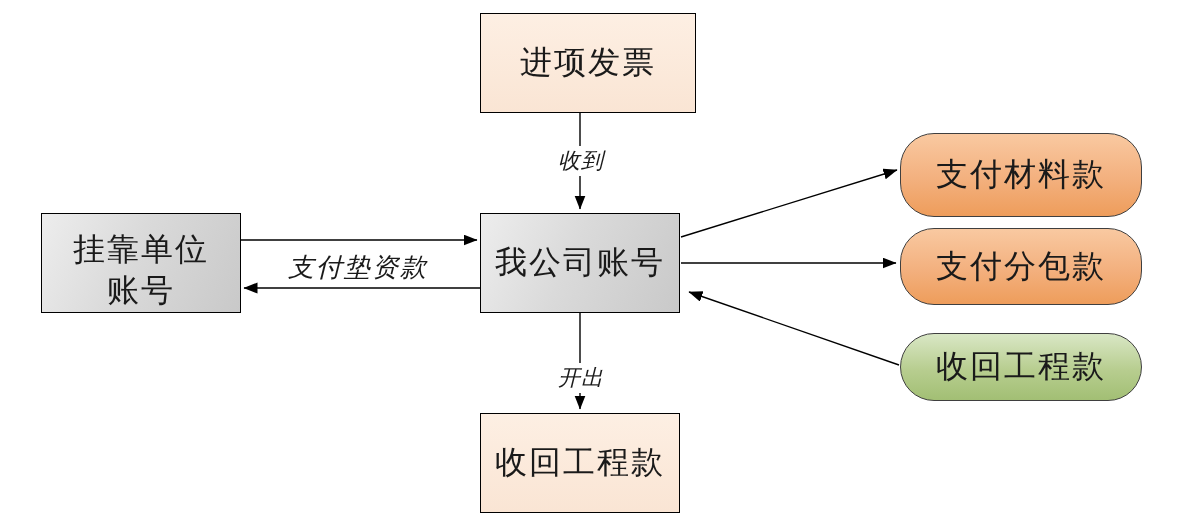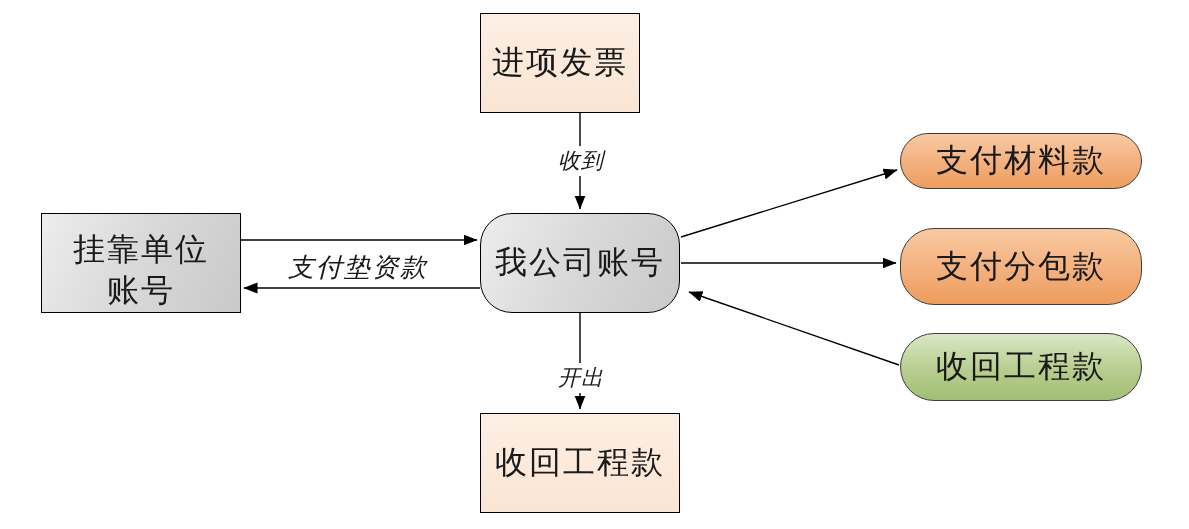--- a/index.html
+++ b/index.html
@@ -37,25 +37,25 @@
     background:#ffffff;
     color:#1a1a1a;
     padding:0 4px;
     white-space:nowrap;
     font-style:italic;
   }
   .edge-label.small{font-size:22px;letter-spacing:1px;}
   .edge-label.large{font-size:26px;letter-spacing:2px;}
 
   
-  #n-input    {left:480px;top:13px; width:160px;height:100px;}
+  #n-input    {left:480px;top:13px; width:216px;height:100px;}
   #n-affil    {left:41px; top:213px;width:200px;height:100px;align-items:flex-end;}
-  #n-company  {left:480px;top:213px;width:200px;height:100px;border-radius:32px;}
+  #n-company  {left:480px;top:213px;width:200px;height:100px;}
   #n-output   {left:480px;top:413px;width:200px;height:100px;}
-  #n-material {left:900px;top:133px;width:242px;height:56px;}
+  #n-material {left:900px;top:133px;width:242px;height:84px;}
   #n-subcon   {left:900px;top:228px;width:242px;height:77px;}
   #n-recover  {left:900px;top:333px;width:242px;height:68px;}
 
   
   #l-receive {left:581px;top:161px;}
   #l-issue   {left:581px;top:378px;}
   #l-advance {left:358px;top:239px;margin-top:28px;}
   #l-return  {left:358px;top:287px;}
 </style>
 </head>

